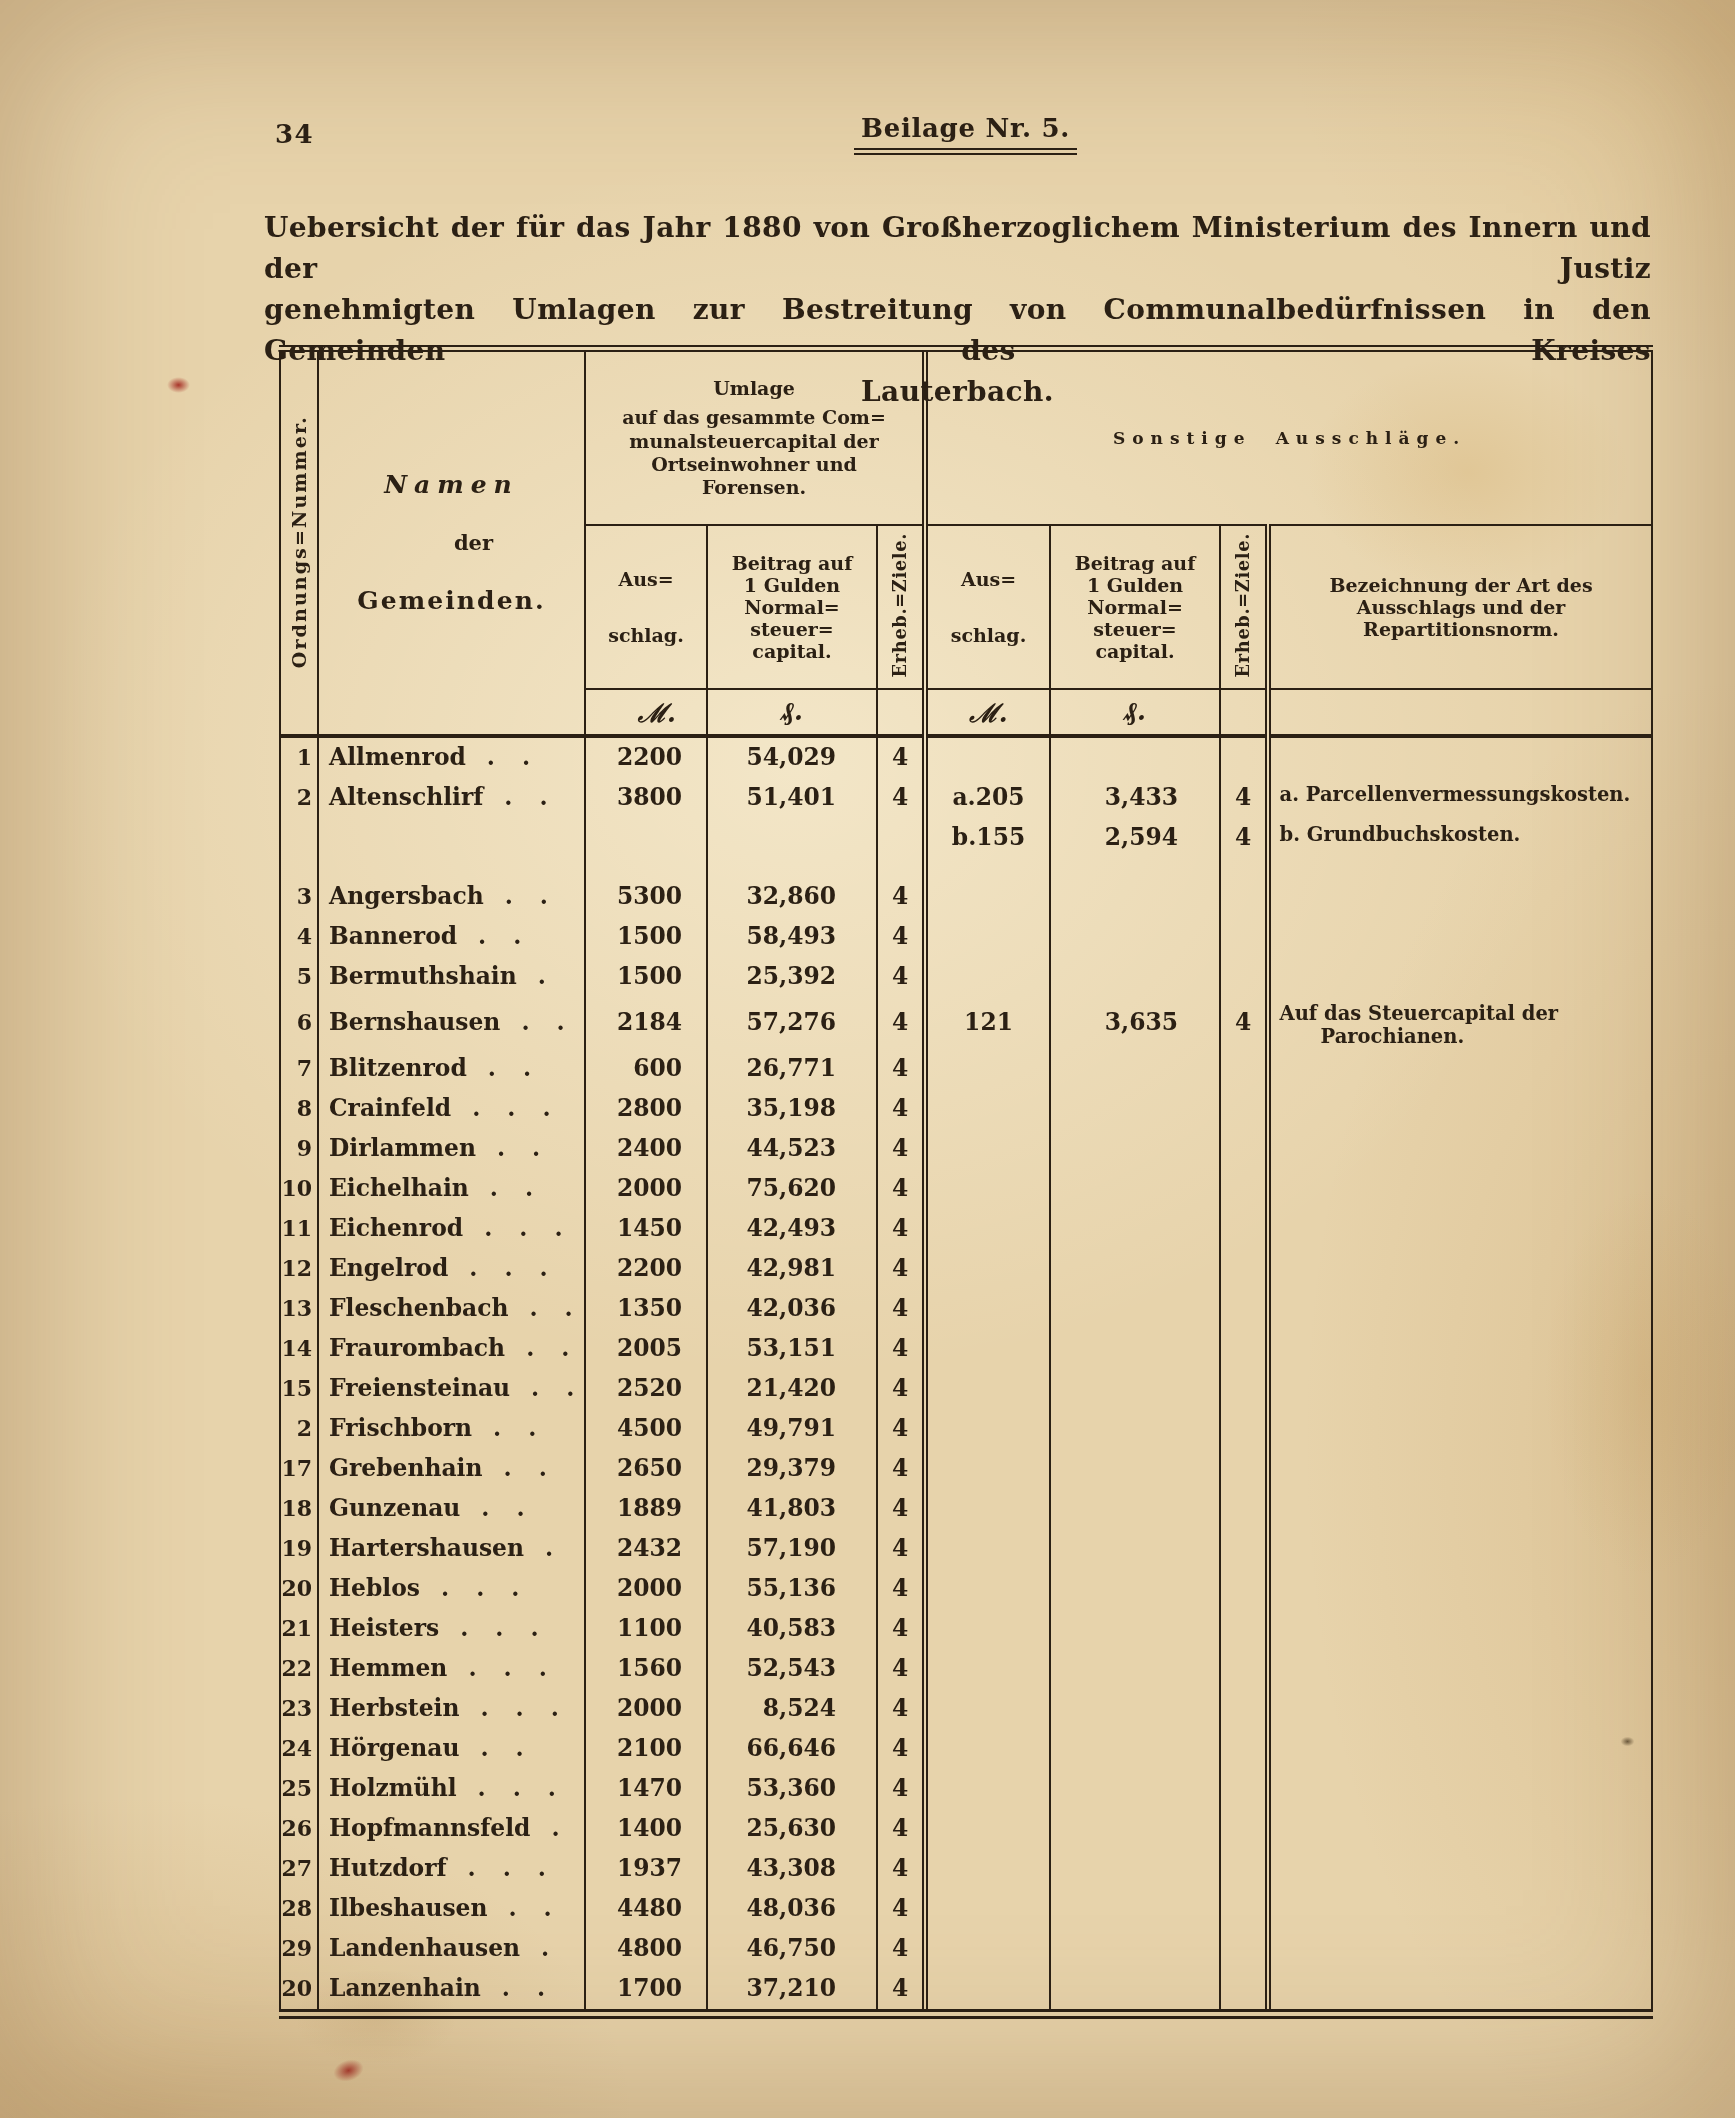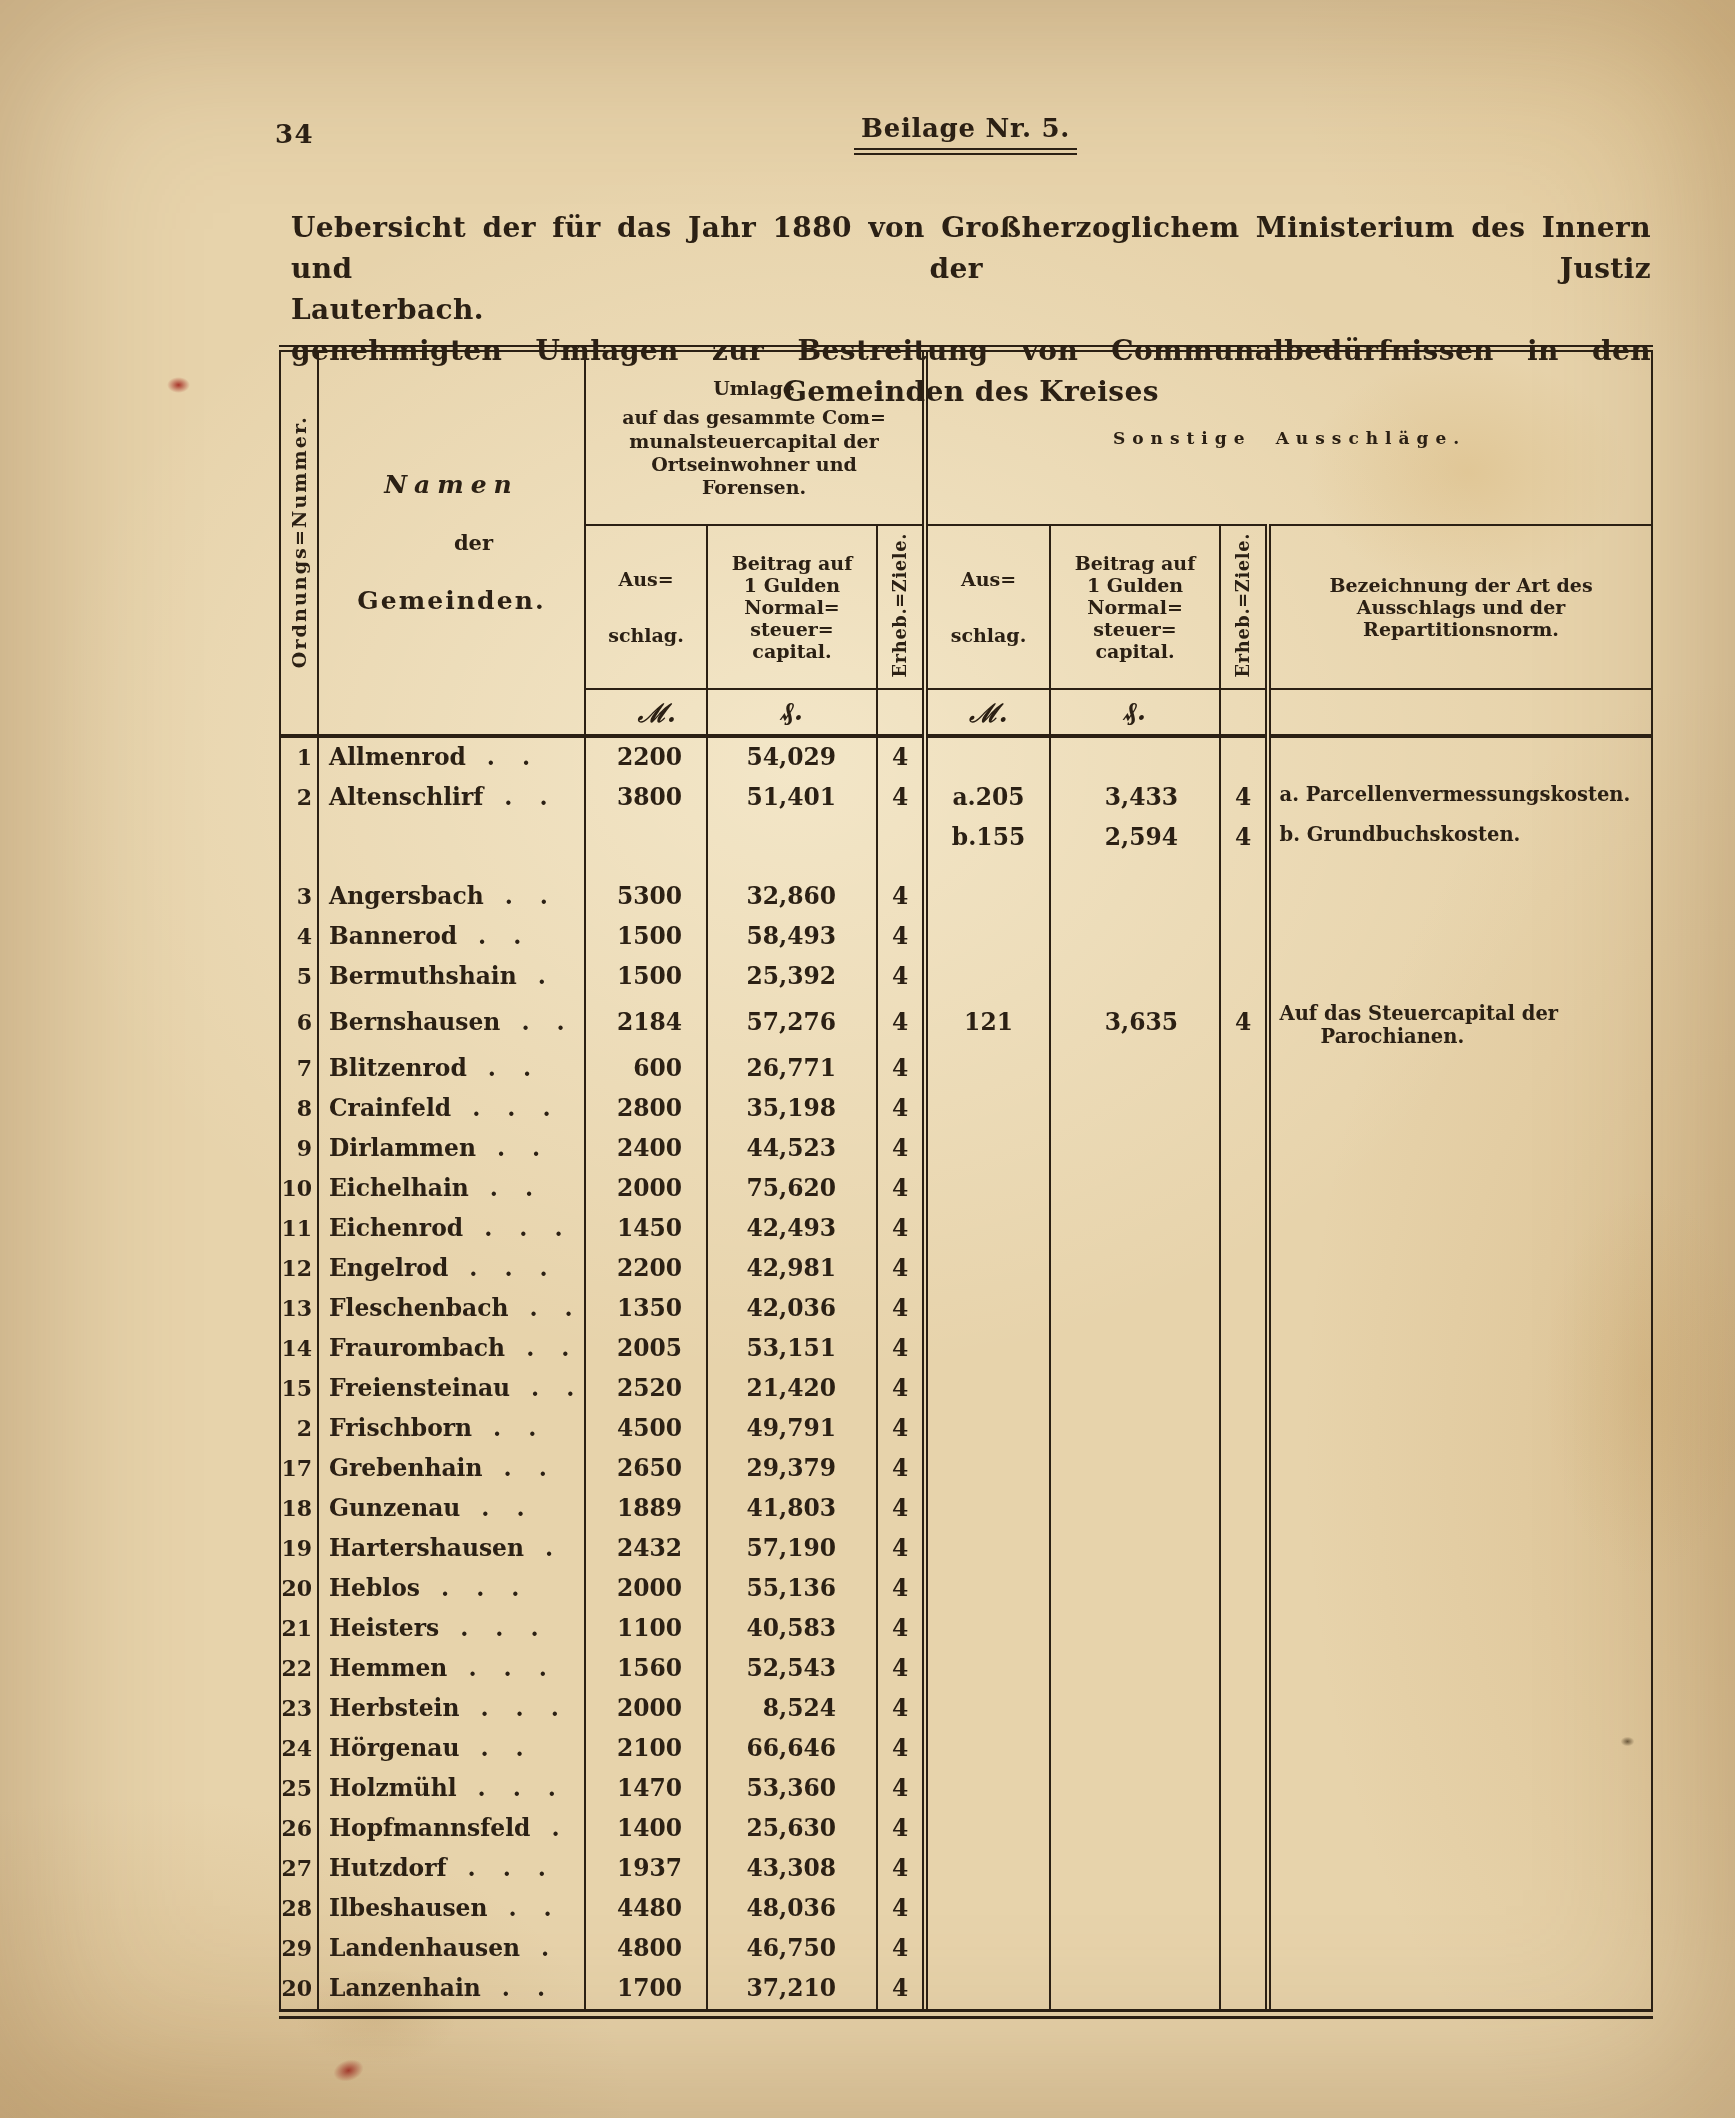--- a/index.html
+++ b/index.html
@@ -25,21 +25,21 @@
   .stain.dark-speck { left:1621px; top:1737px; width:12.8px; height:8.5px;  background:radial-gradient(ellipse, rgba(70,54,30,0.75) 0%, rgba(70,54,30,0) 75%); }
   .stain.yellow-top { left:1305px; top:355px;  width:326px; height:234px; background:radial-gradient(ellipse, rgba(198,150,70,0.20) 0%, rgba(198,150,70,0) 70%); }
   .stain.right-mid  { left:1546px; top:1191px; width:199px; height:383px; background:radial-gradient(ellipse, rgba(182,132,58,0.14) 0%, rgba(182,132,58,0) 72%); }
   .stain.bottom-smudge { left:298px; top:1971px; width:156px; height:92px; background:radial-gradient(ellipse, rgba(150,110,50,0.12) 0%, rgba(150,110,50,0) 75%); }
 
   .pageno { position:absolute; left:275px; top:119px; font-size:26px; letter-spacing:1.4px; }
   .heading { position:absolute; left:279px; top:113px; width:1373px; text-align:center; }
   .heading-text { display:inline-block; font-size:26px; letter-spacing:0.7px; padding:0 7px 5px; border-bottom:7px double #2b2014; }
 
   .title { position:absolute; left:264px; top:207px; width:1387px; font-size:28px; line-height:41px; letter-spacing:0.4px; }
-  .title .line { text-align:justify; text-align-last:justify;margin-left:27px; }
+  .title .line { text-align:justify; text-align-last:justify; }
   .title .line:last-child { text-align-last:center; }
 
   table.doc {
     position:absolute; left:279px; top:345px; width:1373px;
     border-collapse:collapse; table-layout:fixed;
     border-left:2.8px solid #2b2014; border-right:2.8px solid #2b2014;
     border-top:7.8px double #2b2014; border-bottom:10px double #2b2014;
   }
   th, td { border-left:2.1px solid #2b2014; padding:0; vertical-align:middle; font-weight:700; }
   .dbl { border-left:6.4px double #2b2014; }
@@ -87,22 +87,22 @@
   <div class="stain bottom-smudge"></div>
 
   <div class="pageno">34</div>
 
   <div class="heading">
     <span class="heading-text">Beilage Nr. 5.</span>
   </div>
 
   <div class="title">
       <div class="line">Uebersicht der für das Jahr 1880 von Großherzoglichem Ministerium des Innern und der Justiz</div>
+      <div class="line">genehmigten Umlagen zur Bestreitung von Communalbedürfnissen in den Gemeinden des Kreises</div>
       <div class="line">Lauterbach.</div>
-      <div class="line">genehmigten Umlagen zur Bestreitung von Communalbedürfnissen in den Gemeinden des Kreises</div>
     </div>
 
   <table class="doc">
     <colgroup>
       <col style="width:38px">
         <col style="width:267px">
         <col style="width:122px">
       <col style="width:170px">
         <col style="width:48px">
         <col style="width:125px">

